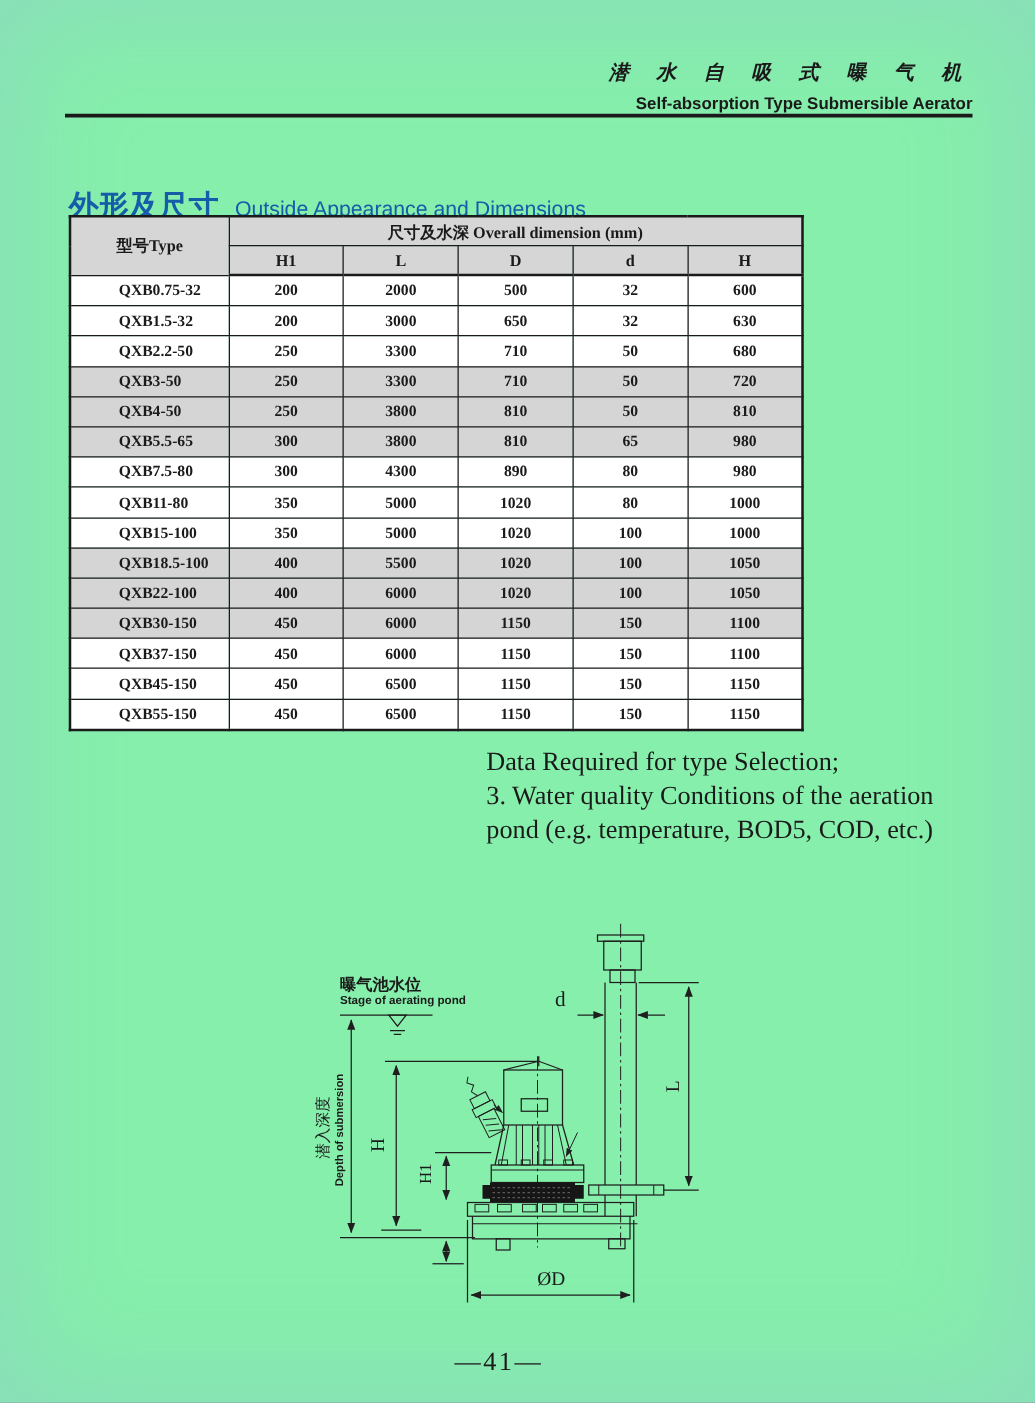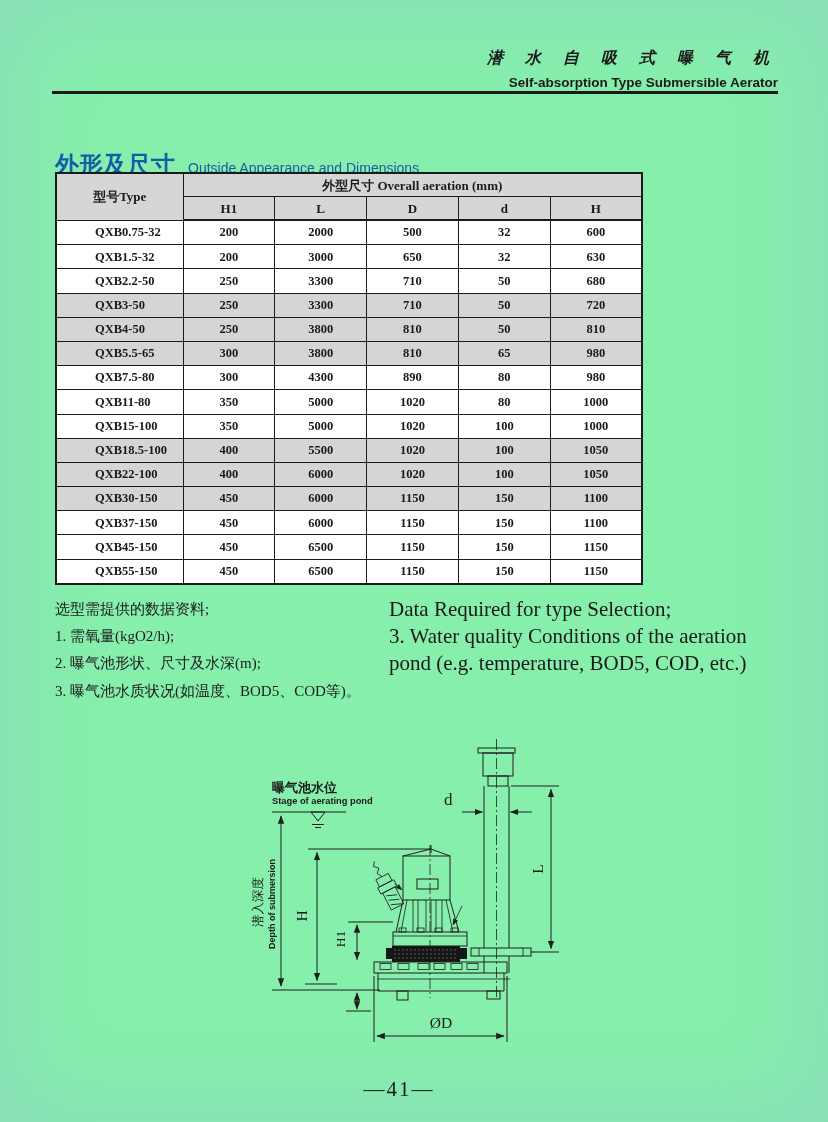--- a/index.html
+++ b/index.html
@@ -12,21 +12,21 @@
   
   .brand{position:absolute;top:48px;right:50px;text-align:right;}
   .brand-zh{font-size:16px;font-weight:bold;font-style:italic;letter-spacing:9px;
             font-family:"Liberation Serif",serif;white-space:nowrap;}
   .brand-en{font-size:13.5px;font-weight:bold;font-family:"Liberation Sans",sans-serif;
             margin-top:6px;white-space:nowrap;}
   .rule{position:absolute;left:52px;top:91px;width:726px;height:2.5px;background:#1a1a1a;}
   
   .sec{position:absolute;left:55px;top:126px;display:flex;align-items:baseline;gap:13px;margin-top:23px;}
   .sec-zh{font-size:24px;font-weight:bold;font-family:"Liberation Sans",sans-serif;}
-  .sec-en{font-size:14px;font-family:"Liberation Sans",sans-serif;}
+  .sec-en{font-size:17px;font-family:"Liberation Sans",sans-serif;}
   
   table.dim{position:absolute;left:55px;top:172px;width:588px;border-collapse:collapse;
             table-layout:fixed;}
   table.dim{border:2.4px solid #1a1a1a;}
   .dim th,.dim td{border:1.3px solid #1a1a1a;text-align:center;padding:0;
                   font-weight:bold;font-size:12.5px;line-height:1;}
   .dim thead th{background:#d6d6d6;height:22px;font-size:13px;}
   .dim thead tr.subhead th{border-bottom:2.2px solid #1a1a1a;}
   .dim col.c-type{width:127px;}
   .dim tbody td{height:23.2px;background:#ffffff;}
@@ -70,21 +70,21 @@
         <col class="c-type">
         <col>
         <col>
         <col>
         <col>
         <col>
       </colgroup>
     <thead>
       <tr>
         <th rowspan="2">型号Type</th>
-        <th colspan="5">外型尺寸 Overall aeration (mm)</th>
+        <th colspan="5">尺寸及水深 Overall dimension (mm)</th>
       </tr>
       <tr class="subhead">
         <th>H1</th>
         <th>L</th>
         <th>D</th>
         <th>d</th>
         <th>H</th>
       </tr>
     </thead>
     <tbody>
@@ -204,26 +204,20 @@
           <td class="type-cell">QXB55-150</td>
           <td>450</td>
           <td>6500</td>
           <td>1150</td>
           <td>150</td>
           <td>1150</td>
         </tr>
       </tbody>
   </table>
 
-  <div class="notes notes-zh">
-    <div>选型需提供的数据资料;</div>
-    <div>1. 需氧量(kgO2/h);</div>
-    <div>2. 曝气池形状、尺寸及水深(m);</div>
-    <div>3. 曝气池水质状况(如温度、BOD5、COD等)。</div>
-  </div>
 
   <div class="notes notes-en">
     <div>Data Required for type Selection;</div>
     <div>3. Water quality Conditions of the aeration pond (e.g. temperature, BOD5, COD, etc.)</div>
   </div>
 
   <svg class="diagram" width="362" height="342" viewBox="228 733 362 342" xmlns="http://www.w3.org/2000/svg">
     <defs>
       <marker id="arr" viewBox="0 0 10 10" refX="9.2" refY="5" markerWidth="8.5" markerHeight="8.5" orient="auto-start-reverse">
         <path d="M0,1.2 L10,5 L0,8.8 z" fill="#1f1f1f"></path>

